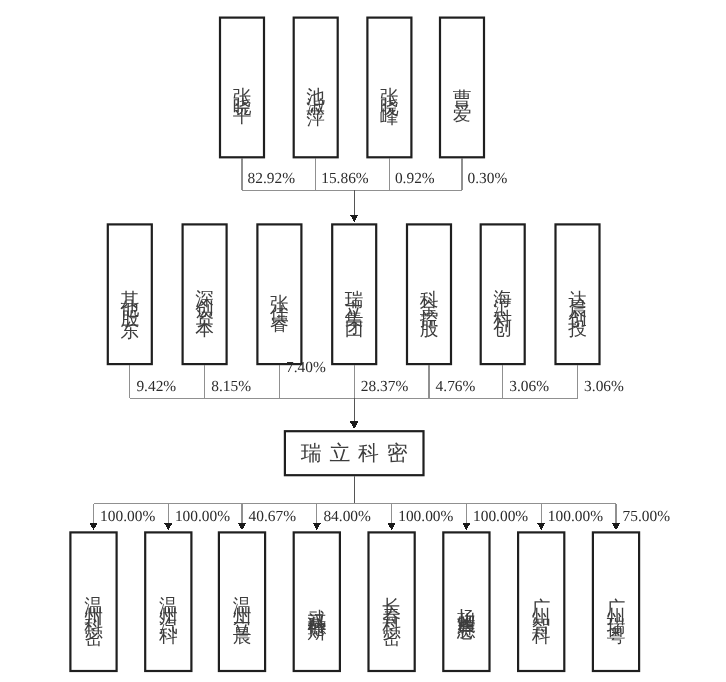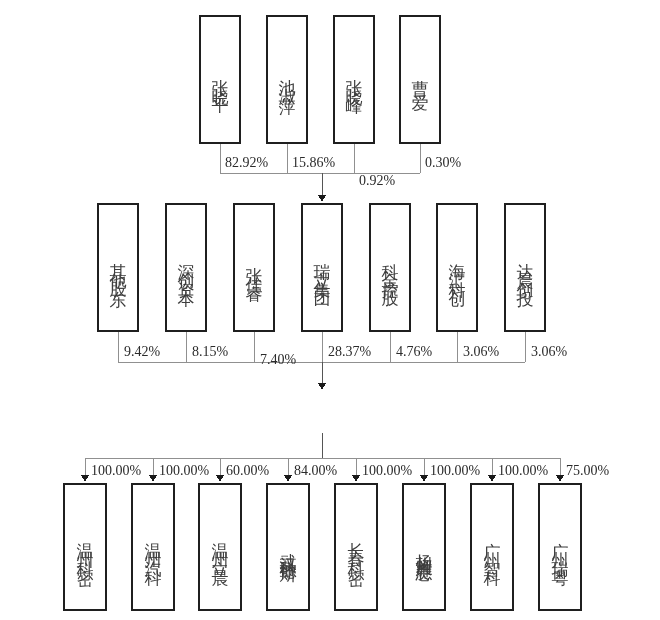--- a/index.html
+++ b/index.html
@@ -53,48 +53,51 @@
       <polygon points="284,475 292,475 288,482" fill="#1a1a1a"></polygon>
       <line x1="356" y1="458" x2="356" y2="475" stroke="#909090" stroke-width="1"></line>
       <polygon points="352,475 360,475 356,482" fill="#1a1a1a"></polygon>
       <line x1="424" y1="458" x2="424" y2="475" stroke="#909090" stroke-width="1"></line>
       <polygon points="420,475 428,475 424,482" fill="#1a1a1a"></polygon>
       <line x1="492" y1="458" x2="492" y2="475" stroke="#909090" stroke-width="1"></line>
       <polygon points="488,475 496,475 492,482" fill="#1a1a1a"></polygon>
       <line x1="560" y1="458" x2="560" y2="475" stroke="#909090" stroke-width="1"></line>
       <polygon points="556,475 564,475 560,482" fill="#1a1a1a"></polygon>
     </svg>
+  <div class="node company" id="company-box" style="left:258px;top:391px;width:128px;height:42px;">
+    <span>瑞立科密</span>
+  </div>
 <div class="node v" style="left: 199px; top: 15px; width: 42px; height: 129px;">
       <span style="letter-spacing: 9px;">张晓平</span>
     </div>
     <div class="pct" style="left: 225px; top: 156px;">82.92%</div>
     <div class="node v" style="left: 266px; top: 15px; width: 42px; height: 129px;">
       <span style="letter-spacing: 9px;">池淑萍</span>
     </div>
     <div class="pct" style="left: 292px; top: 156px;">15.86%</div>
     <div class="node v" style="left: 333px; top: 15px; width: 42px; height: 129px;">
       <span style="letter-spacing: 9px;">张晓峰</span>
     </div>
-    <div class="pct" style="left: 359px; top: 156px; margin-top: 18px;">0.92%</div>
+    <div class="pct" style="left: 359px; top: 156px;">0.92%</div>
     <div class="node v" style="left: 399px; top: 15px; width: 42px; height: 129px;">
       <span style="letter-spacing: 14px;">曹爱</span>
     </div>
     <div class="pct" style="left: 425px; top: 156px;">0.30%</div>
     <div class="node v" style="left: 97px; top: 203px; width: 42px; height: 129px;">
       <span style="letter-spacing: 9px;">其他股东</span>
     </div>
     <div class="pct" style="left: 124px; top: 345px;">9.42%</div>
     <div class="node v" style="left: 165px; top: 203px; width: 42px; height: 129px;">
       <span style="letter-spacing: 9px;">深创资本</span>
     </div>
     <div class="pct" style="left: 192px; top: 345px;">8.15%</div>
     <div class="node v" style="left: 233px; top: 203px; width: 42px; height: 129px;">
       <span style="letter-spacing: 9px;">张佳睿</span>
     </div>
-    <div class="pct" style="left: 260px; top: 353px;">7.40%</div>
+    <div class="pct" style="left: 260px; top: 328px;">7.40%</div>
     <div class="node v" style="left: 301px; top: 203px; width: 42px; height: 129px;">
       <span style="letter-spacing: 9px;">瑞立集团</span>
     </div>
     <div class="pct" style="left: 328px; top: 345px;">28.37%</div>
     <div class="node v" style="left: 369px; top: 203px; width: 42px; height: 129px;">
       <span style="letter-spacing: 9px;">科金控股</span>
     </div>
     <div class="pct" style="left: 396px; top: 345px; text-align: right;">4.76%</div>
     <div class="node v" style="left: 436px; top: 203px; width: 42px; height: 129px;">
       <span style="letter-spacing: 9px;">海汇科创</span>
@@ -105,21 +108,21 @@
     </div>
     <div class="pct" style="left: 531px; top: 345px;">3.06%</div>
     <div class="pct" style="left: 91px; top: 464px;">100.00%</div>
     <div class="node v" style="left: 63px; top: 483px; width: 44px; height: 128px;">
       <span style="letter-spacing: 9px;">温州科密</span>
     </div>
     <div class="pct" style="left: 159px; top: 464px;">100.00%</div>
     <div class="node v" style="left: 131px; top: 483px; width: 44px; height: 128px;">
       <span style="letter-spacing: 9px;">温州汽科</span>
     </div>
-    <div class="pct" style="left: 226px; top: 464px;">60.00%</div>
+    <div class="pct" style="left: 226px; top: 464px;">40.67%</div>
     <div class="node v" style="left: 198px; top: 483px; width: 44px; height: 128px;">
       <span style="letter-spacing: 9px;">温州立晨</span>
     </div>
     <div class="pct" style="left: 294px; top: 464px;">84.00%</div>
     <div class="node v" style="left: 266px; top: 483px; width: 44px; height: 128px;">
       <span style="letter-spacing: 3px;">武汉科德斯</span>
     </div>
     <div class="pct" style="left: 362px; top: 464px;">100.00%</div>
     <div class="node v" style="left: 334px; top: 483px; width: 44px; height: 128px;">
       <span style="letter-spacing: 9px;">长春科密</span>

